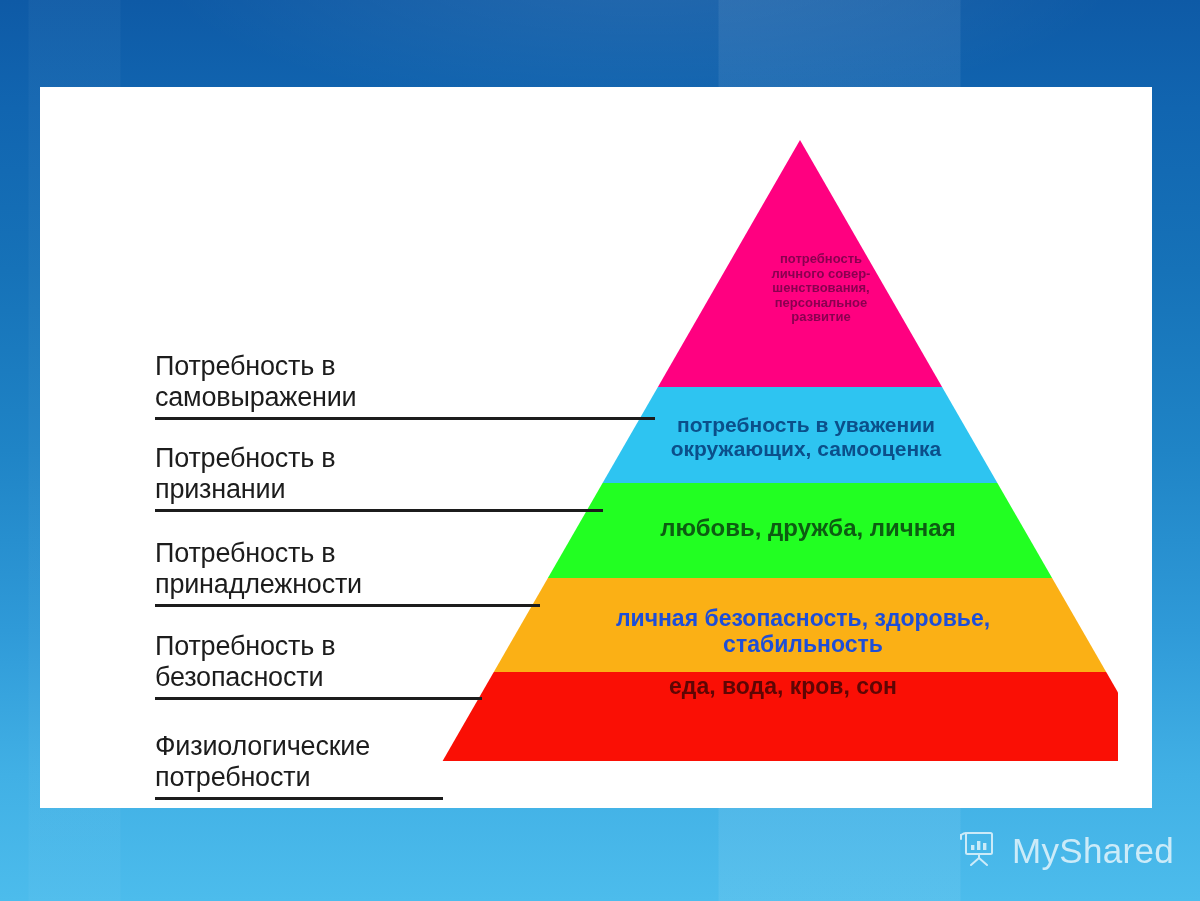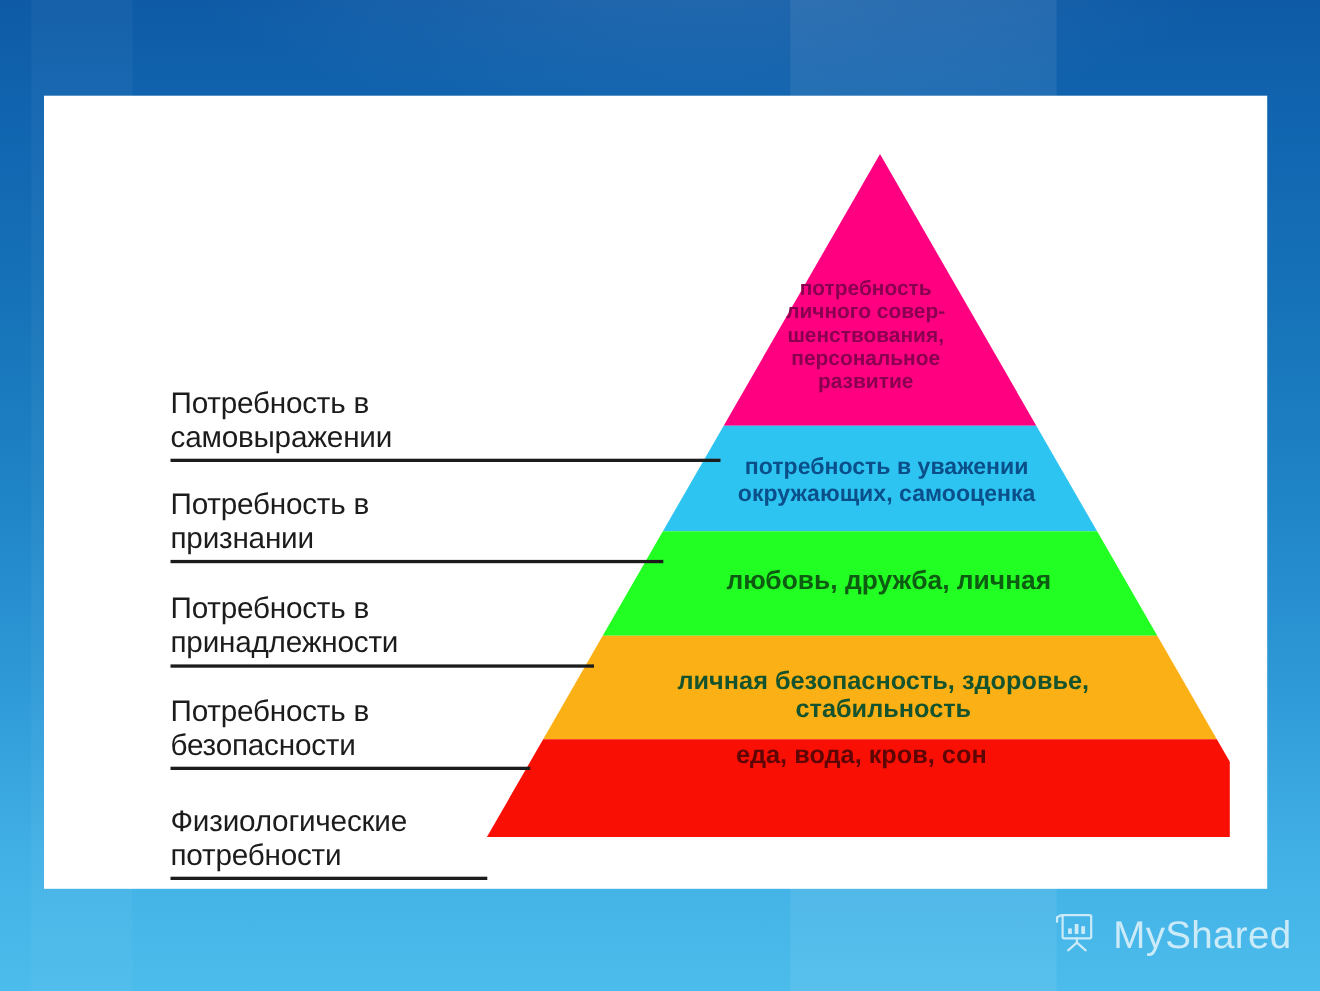--- a/index.html
+++ b/index.html
@@ -79,21 +79,21 @@
 
   .tier-text {
     position: absolute;
     text-align: center;
     font-weight: bold;
     line-height: 1.12;
     white-space: pre-line;
     pointer-events: none;
   }
 
-  .t-self  { left: 279px; top: 112px; width: 210px; font-size: 19px; color: #8a0050; }
+  .t-self  { left: 313px; top: 112px; width: 210px; font-size: 13px; color: #8a0050; }
   .t-esteem{ left: 208px; top: 273px; width: 390px; font-size: 21px;   color: #0b4f8a; }
   .t-belong{ left: 150px; top: 375px; width: 510px; font-size: 24px;   color: #0d5c12; }
   .t-safety{ left:  95px; top: 466px; width: 610px; font-size: 23px;   color: #4a3207; }
   .t-phys  { left:  50px; top: 534px; width: 660px; font-size: 23px;   color: #5e0604; }
 
   
   .callout {
     position: absolute;
     left: 115px;            
     margin-top: 36px;
@@ -171,21 +171,21 @@
       </svg>
 
       <div class="tier-text t-self" style="color: rgb(138, 0, 80);">потребность
 личного совер-
 шенствования,
 персональное
 развитие</div>
       <div class="tier-text t-esteem" style="color: rgb(11, 79, 138);">потребность в уважении
 окружающих, самооценка</div>
       <div class="tier-text t-belong" style="color: rgb(13, 92, 18);">любовь, дружба, личная</div>
-      <div class="tier-text t-safety" style="color: #14532d;">личная безопасность, здоровье,
+      <div class="tier-text t-safety" style="color: #1d4ed8;">личная безопасность, здоровье,
 стабильность</div>
       <div class="tier-text t-phys" style="color: rgb(94, 6, 4);">еда, вода, кров, сон</div>
     </div>
 
     <div class="callout" id="callout-self">
       <div class="ctext">Потребность в
 самовыражении</div>
       <div class="cline"></div>
     </div>
 

